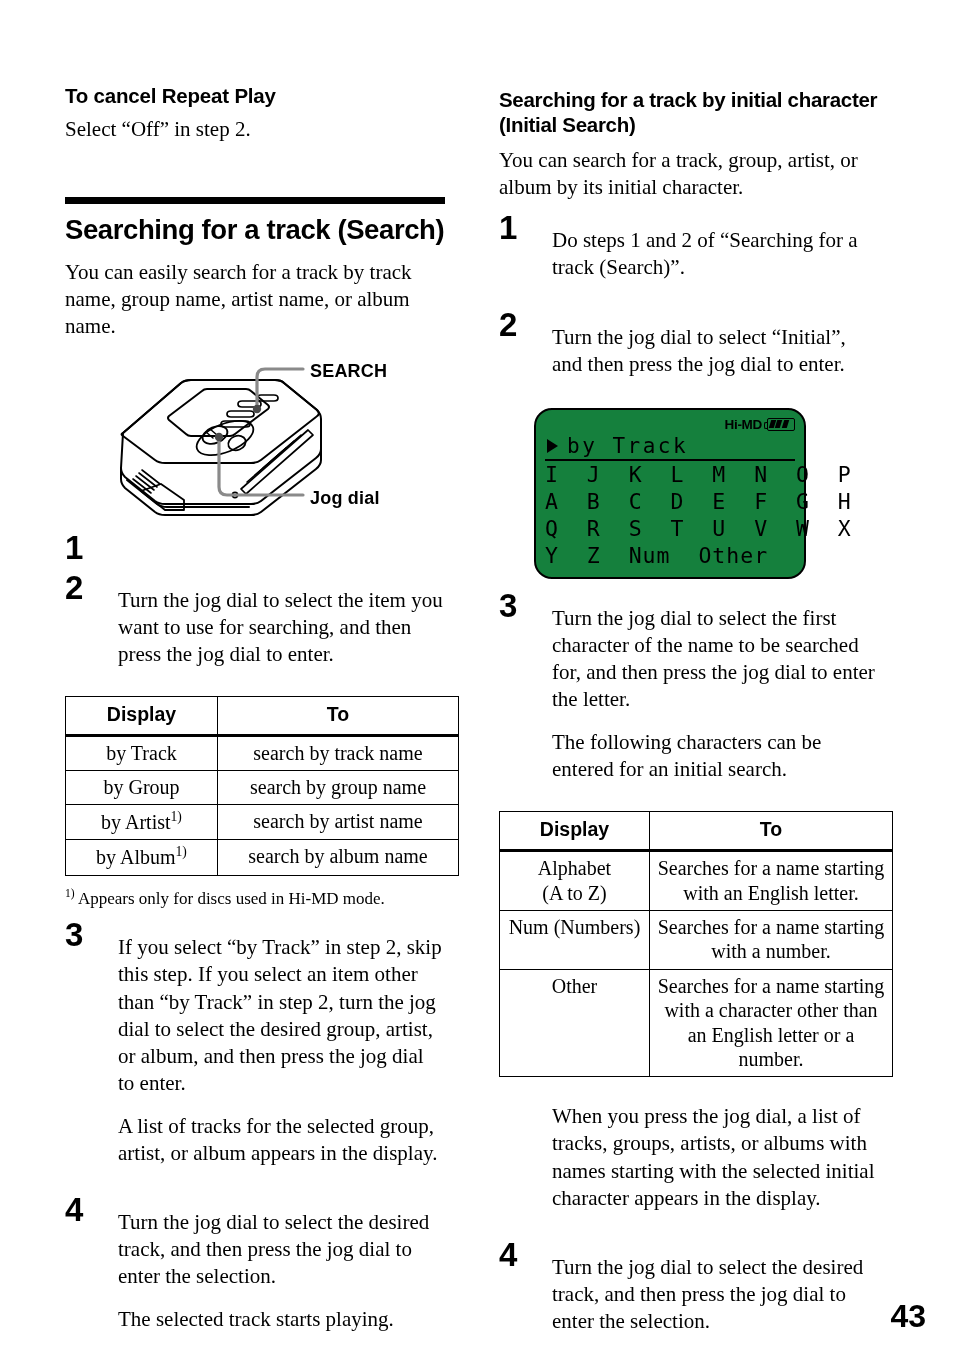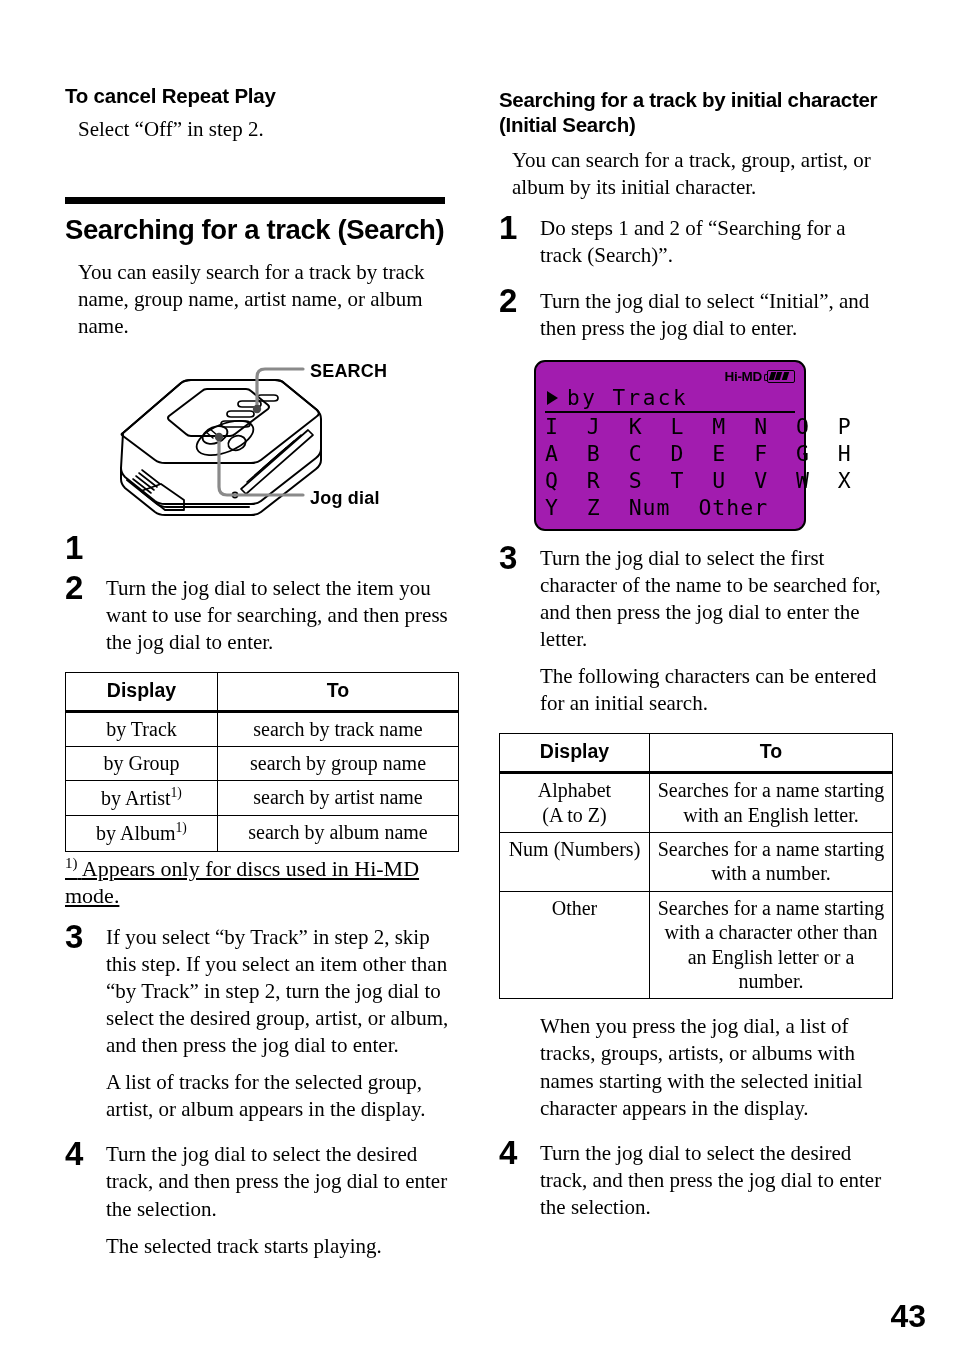--- a/index.html
+++ b/index.html
@@ -68,21 +68,21 @@
     font-weight: bold;
     font-size: 20.5px;
     line-height: 1.2;
     margin: 4px 0 10px 0;
     letter-spacing: -0.3px;
   }
 
   p.body {
     font-size: 21px;
     line-height: 1.29;
-    margin: 0 0 6px 13px;
+    margin: 0 0 6px 0;
   }
 
   
   .step {
     display: flex;
     align-items: flex-start;
     margin-top: 10px;
   }
   .step-num {
     font-family: "Liberation Sans", "DejaVu Sans", sans-serif;
@@ -92,21 +92,21 @@
     width: 30px;
     flex: 0 0 30px;
     padding-top: 3px;
   }
   .step-body {
     flex: 1 1 auto;
     font-size: 21px;
     line-height: 1.29;
     padding-left: 7px;
   }
-  .step-body p { margin: 4px; }
+  .step-body p { margin: 16px; }
   .step-body p + p { margin-top: 10px; }
 
   
   table.disp {
     border-collapse: collapse;
     width: 100%;
     margin-top: 12px;
     table-layout: fixed;
   }
   table.disp td, table.disp th {
@@ -122,24 +122,23 @@
     font-weight: bold;
     font-size: 19.5px;
     padding-top: 6px;
     padding-bottom: 7px;
     border-bottom-width: 3px;
   }
   .t-left  { font-family: "Liberation Serif", serif; }
   sup.fn { font-size: 0.68em; vertical-align: super; }
 
   p.footnote {
-    font-size: 22px;
-    margin: 2px 0 0 0;
+    font-size: 17px;
+    margin: 11px 0 0 0;
     line-height: 1.25;
-    text-decoration: underline;
   }
   p.footnote sup { font-size: 0.68em; }
 
   
   .tbl-left col.c1 { width: 152px; }
   .tbl-right col.c1 { width: 150px; }
 
   
   .device-fig {
     position: relative;
@@ -159,23 +158,23 @@
   .lbl-search { left: 245px; top: 8px; }
   .lbl-jog    { left: 245px; top: 135px; }
 
   
   .lcd-wrap {
     margin: 14px 0 0 35px;
     width: 272px;
   }
   .lcd {
     border: 2.5px solid #000;
-    border-radius: 11px;
+    border-radius: 18px;
     padding: 6px 9px 8px 9px;
-    background: #a21caf;
+    background: #15803d;
     position: relative;
   }
   .lcd-topbar {
     display: flex;
     justify-content: flex-end;
     align-items: center;
     height: 17px;
     gap: 5px;
   }
   .himd {

